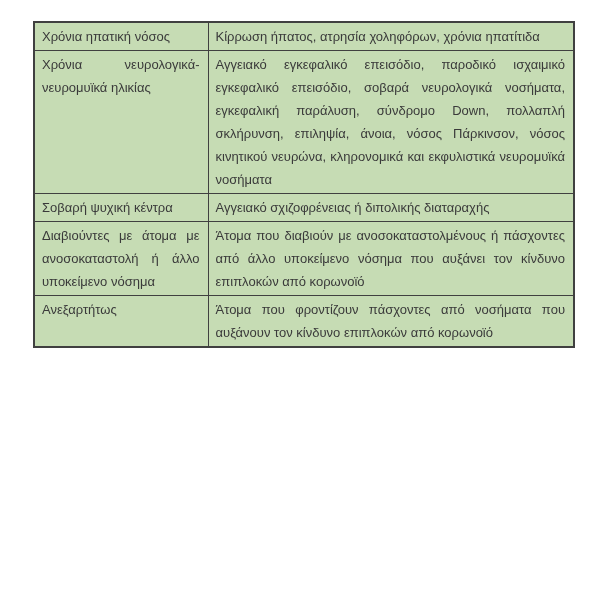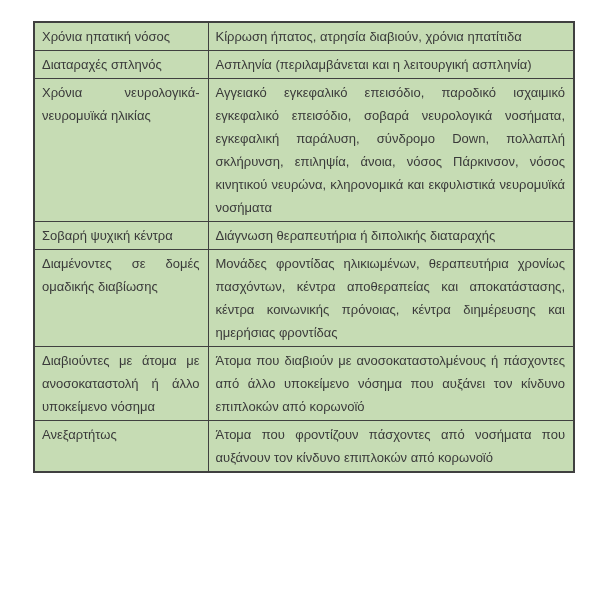--- a/index.html
+++ b/index.html
@@ -53,62 +53,46 @@
     <colgroup>
       <col class="cat-col">
       <col class="desc-col">
     </colgroup>
     <tbody id="table-body">
   <tr>
     <td class="cat">
       <p>Χρόνια ηπατική νόσος</p>
     </td>
     <td class="desc">
-      <p>Κίρρωση ήπατος, ατρησία διαβιούν, χρόνια ηπατίτιδα</p>
+      <p>Κίρρωση ήπατος, ατρησία χοληφόρων, χρόνια ηπατίτιδα</p>
     </td>
   </tr>
 
 
-  <tr>
-    <td class="cat">
-      <p>Διαταραχές σπληνός</p>
-    </td>
-    <td class="desc">
-      <p>Ασπληνία (περιλαμβάνεται και η λειτουργική ασπληνία)</p>
-    </td>
-  </tr>
 
   <tr>
     <td class="cat">
       <p>Χρόνια νευρολογικά-νευρομυϊκά ηλικίας</p>
     </td>
     <td class="desc">
       <p>Αγγειακό εγκεφαλικό επεισόδιο, παροδικό ισχαιμικό εγκεφαλικό επεισόδιο, σοβαρά νευρολογικά νοσήματα, εγκεφαλική παράλυση, σύνδρομο Down, πολλαπλή σκλήρυνση, επιληψία, άνοια, νόσος Πάρκινσον, νόσος κινητικού νευρώνα, κληρονομικά και εκφυλιστικά νευρομυϊκά νοσήματα</p>
     </td>
   </tr>
 
   <tr>
     <td class="cat">
       <p>Σοβαρή ψυχική κέντρα</p>
     </td>
     <td class="desc">
-      <p>Διάγνωση θεραπευτήρια ή διπολικής διαταραχής</p>
+      <p>Αγγειακό σχιζοφρένειας ή διπολικής διαταραχής</p>
     </td>
   </tr>
 
 
 
-  <tr>
-    <td class="cat">
-      <p>Διαμένοντες σε δομές ομαδικής διαβίωσης</p>
-    </td>
-    <td class="desc">
-      <p>Μονάδες φροντίδας ηλικιωμένων, θεραπευτήρια χρονίως πασχόντων, κέντρα αποθεραπείας και αποκατάστασης, κέντρα κοινωνικής πρόνοιας, κέντρα διημέρευσης και ημερήσιας φροντίδας</p>
-    </td>
-  </tr>
 
   <tr>
     <td class="cat">
       <p>Διαβιούντες με άτομα με ανοσοκαταστολή ή άλλο υποκείμενο νόσημα</p>
     </td>
     <td class="desc">
       <p>Άτομα που διαβιούν με ανοσοκαταστολμένους ή πάσχοντες από άλλο υποκείμενο νόσημα που αυξάνει τον κίνδυνο επιπλοκών από κορωνοϊό</p>
     </td>
   </tr>
 

